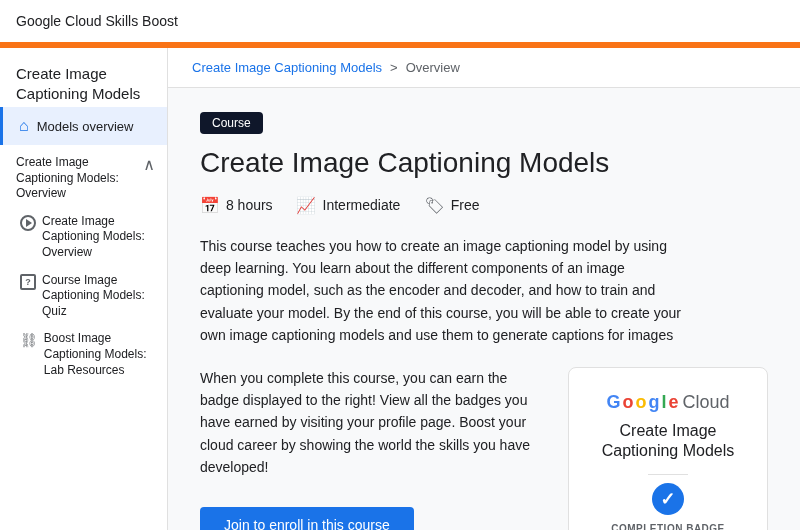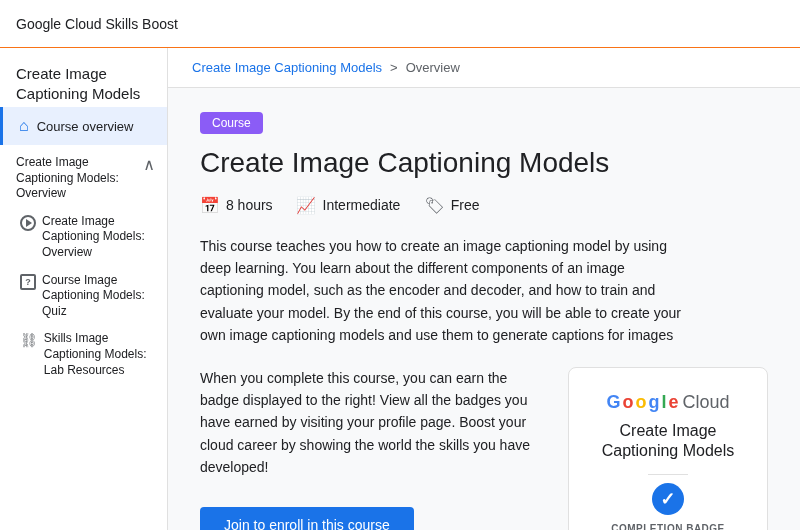--- a/index.html
+++ b/index.html
@@ -1,21 +1,21 @@
 <!DOCTYPE html>
 <html><head>
   <meta charset="utf-8">
   <style>
     * { box-sizing: border-box; margin: 0; padding: 0; }
     body { font-family: 'Google Sans', Arial, sans-serif; font-size: 14px; color: #202124; background: #fff; display: flex; flex-direction: column; height: 530px; overflow: hidden; }
 
     
     .top-header {
       background: #fff;
-      border-bottom: 1px solid #f97316;
+      border-bottom: 6px solid #f97316;
       padding: 0 16px;
       height: 48px;
       display: flex;
       align-items: center;
       flex-shrink: 0;
     }
     .top-header-title {
       font-size: 14px;
       color: #202124;
       font-weight: 400;
@@ -185,21 +185,21 @@
       color: #5f6368;
     }
 
     .content-body {
       padding: 24px 32px;
       max-width: 800px;
     }
 
     .course-badge-tag {
       display: inline-block;
-      background: #8b5cf6;
+      background: #0f172a;
       color: #fff;
       font-size: 12px;
       font-weight: 500;
       padding: 4px 12px;
       border-radius: 4px;
       margin-bottom: 12px;
     }
 
     .course-title-main {
       font-size: 28px;
@@ -340,21 +340,21 @@
   <span class="top-header-title">Google Cloud Skills Boost</span>
 </div>
 
 <div class="main-layout">
 
   <div class="sidebar">
     <div class="sidebar-course-title">Create Image Captioning Models</div>
 
     <div class="sidebar-nav-item">
       <span class="home-icon">⌂</span>
-      <span>Course overview</span>
+      <span>Models overview</span>
     </div>
 
     <div class="sidebar-section-header">
       <span class="sidebar-section-title">Create Image Captioning Models: Overview</span>
       <span class="chevron-icon">∧</span>
     </div>
 
     <div class="sidebar-item">
       <div class="circle-icon play">
         <div class="play-triangle"></div>
@@ -363,21 +363,21 @@
     </div>
 
 
     <div class="sidebar-item">
       <div class="quiz-icon">?</div>
       <span class="sidebar-item-text">Course Image Captioning Models: Quiz</span>
     </div>
 
     <div class="sidebar-item">
       <span class="link-icon">⛓</span>
-      <span class="sidebar-item-text">Skills Image Captioning Models: Lab Resources</span>
+      <span class="sidebar-item-text">Boost Image Captioning Models: Lab Resources</span>
     </div>
   </div>
 
   <div class="content-area">
 
     <div class="breadcrumb">
       <a href="#">Create Image Captioning Models</a>
       <span class="breadcrumb-sep">&gt;</span>
       <span>Overview</span>
     </div>

